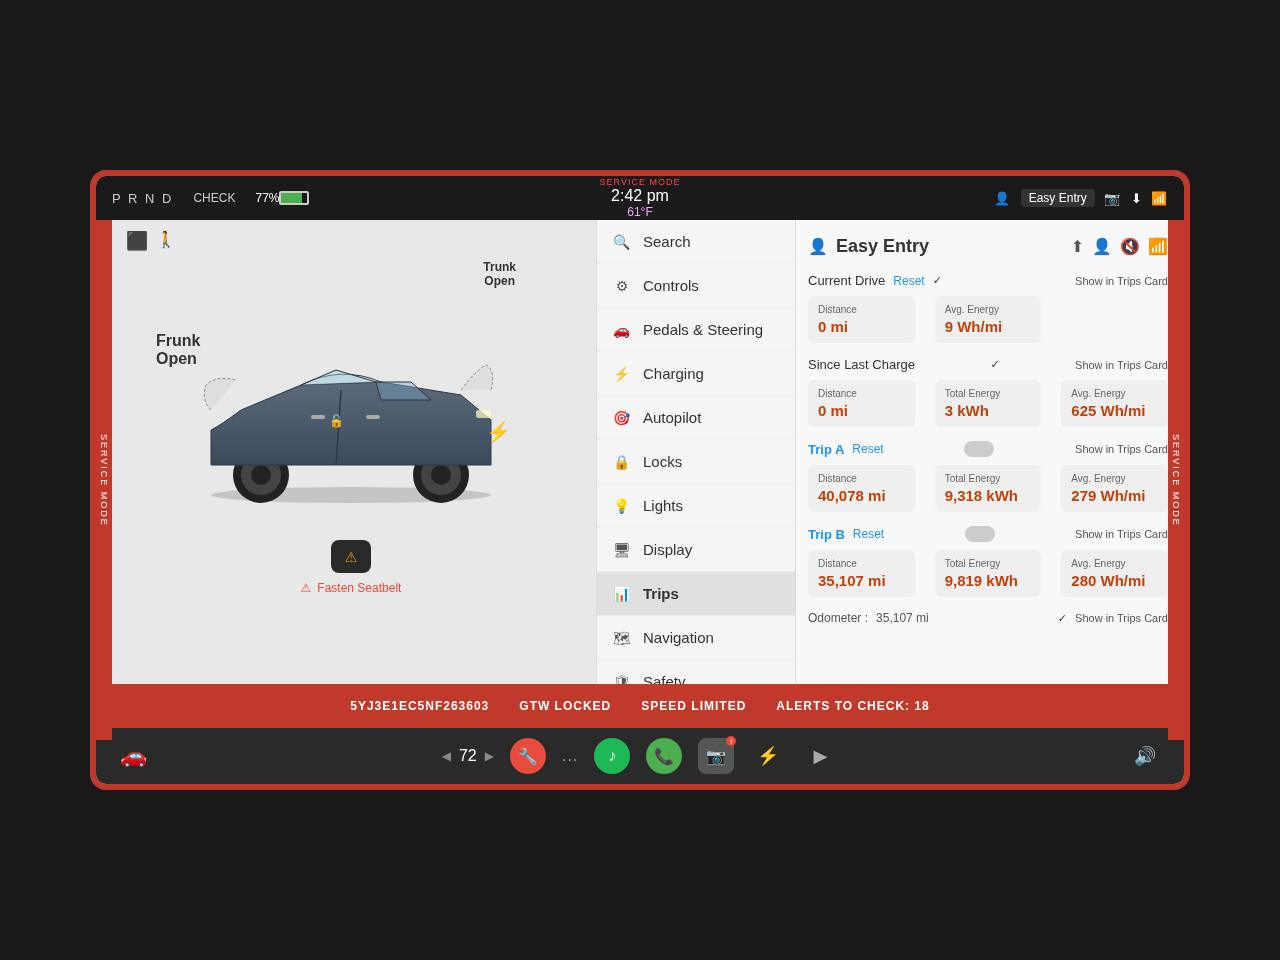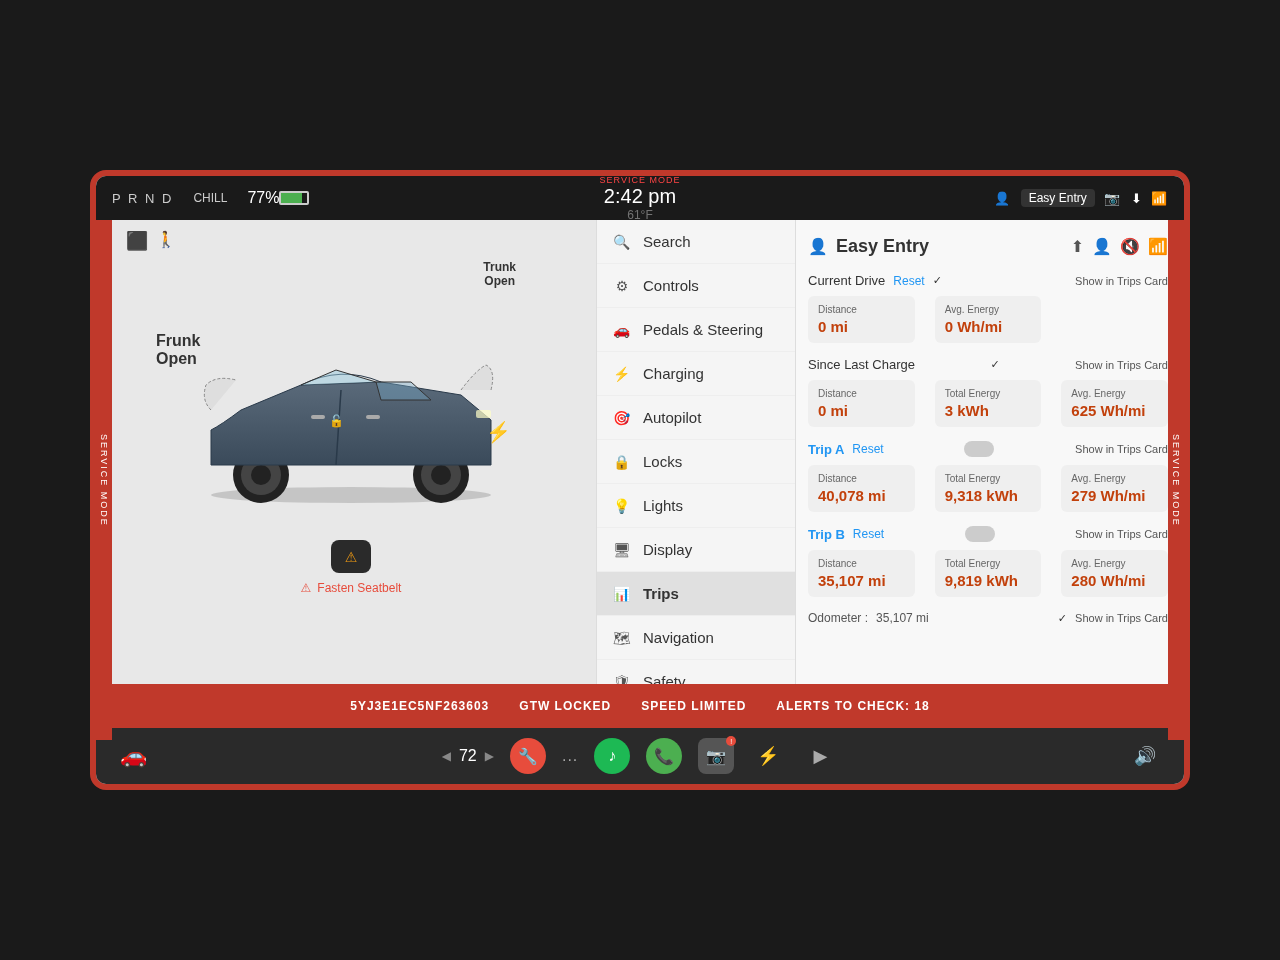--- a/index.html
+++ b/index.html
@@ -43,21 +43,21 @@
       gap: 20px;
       color: white;
       font-size: 13px;
     }
     .status-prnd { color: #ccc; font-size: 13px; letter-spacing: 2px; }
     .status-chill { color: #ccc; font-size: 12px; }
     .status-battery {
       display: flex;
       align-items: center;
       color: white;
-      font-size: 16px;
+      font-size: 12px;
     }
     .battery-bar {
       width: 30px;
       height: 14px;
       border: 2px solid #ccc;
       border-radius: 2px;
       position: relative;
     }
     .battery-fill {
       width: 77%;
@@ -73,22 +73,22 @@
       flex-direction: column;
       align-items: center;
       color: white;
     }
     .service-mode-label {
       font-size: 9px;
       color: #ff4444;
       letter-spacing: 1px;
       text-transform: uppercase;
     }
-    .status-time { font-size: 20px; font-weight: 500; }
-    .status-temp { font-size: 12px; color: #737373; }
+    .status-time { font-size: 16px; font-weight: 500; }
+    .status-temp { font-size: 12px; color: #f0abfc; }
 
     .status-bar-right {
       display: flex;
       align-items: center;
       gap: 10px;
       color: white;
       font-size: 13px;
     }
 
     .easy-entry-badge {
@@ -386,21 +386,21 @@
     .dots-menu { color: #aaa; font-size: 16px; cursor: pointer; letter-spacing: 1px; }
   </style>
 </head>
 <body>
 
 <div class="screen-container">
 
   <div class="status-bar">
     <div class="status-bar-left">
       <span class="status-prnd">P R N D</span>
-      <span class="status-chill">CHILL</span>
+      <span class="status-chill">CHECK</span>
       <div class="status-battery">
         <span>77%</span>
         <div class="battery-bar">
           <div class="battery-fill"></div>
         </div>
       </div>
     </div>
     <div class="status-bar-center">
       <span class="service-mode-label">SERVICE MODE</span>
       <span class="status-time">2:42 pm</span>
@@ -561,21 +561,21 @@
           <span class="checkmark">✓</span>
           <span class="show-trips-label">Show in Trips Card</span>
         </div>
         <div class="stats-grid">
           <div class="stat-card">
             <div class="stat-label">Distance</div>
             <div class="stat-value">0 mi</div>
           </div>
           <div class="stat-card">
             <div class="stat-label">Avg. Energy</div>
-            <div class="stat-value">0 Wh/mi</div>
+            <div class="stat-value">9 Wh/mi</div>
           </div>
         </div>
       </div>
 
       <div class="trip-section">
         <div class="trip-section-header">
           <span class="trip-section-title">Since Last Charge</span>
           <span class="checkmark" style="margin-left:auto;">✓</span>
           <span class="show-trips-label">Show in Trips Card</span>
         </div>

